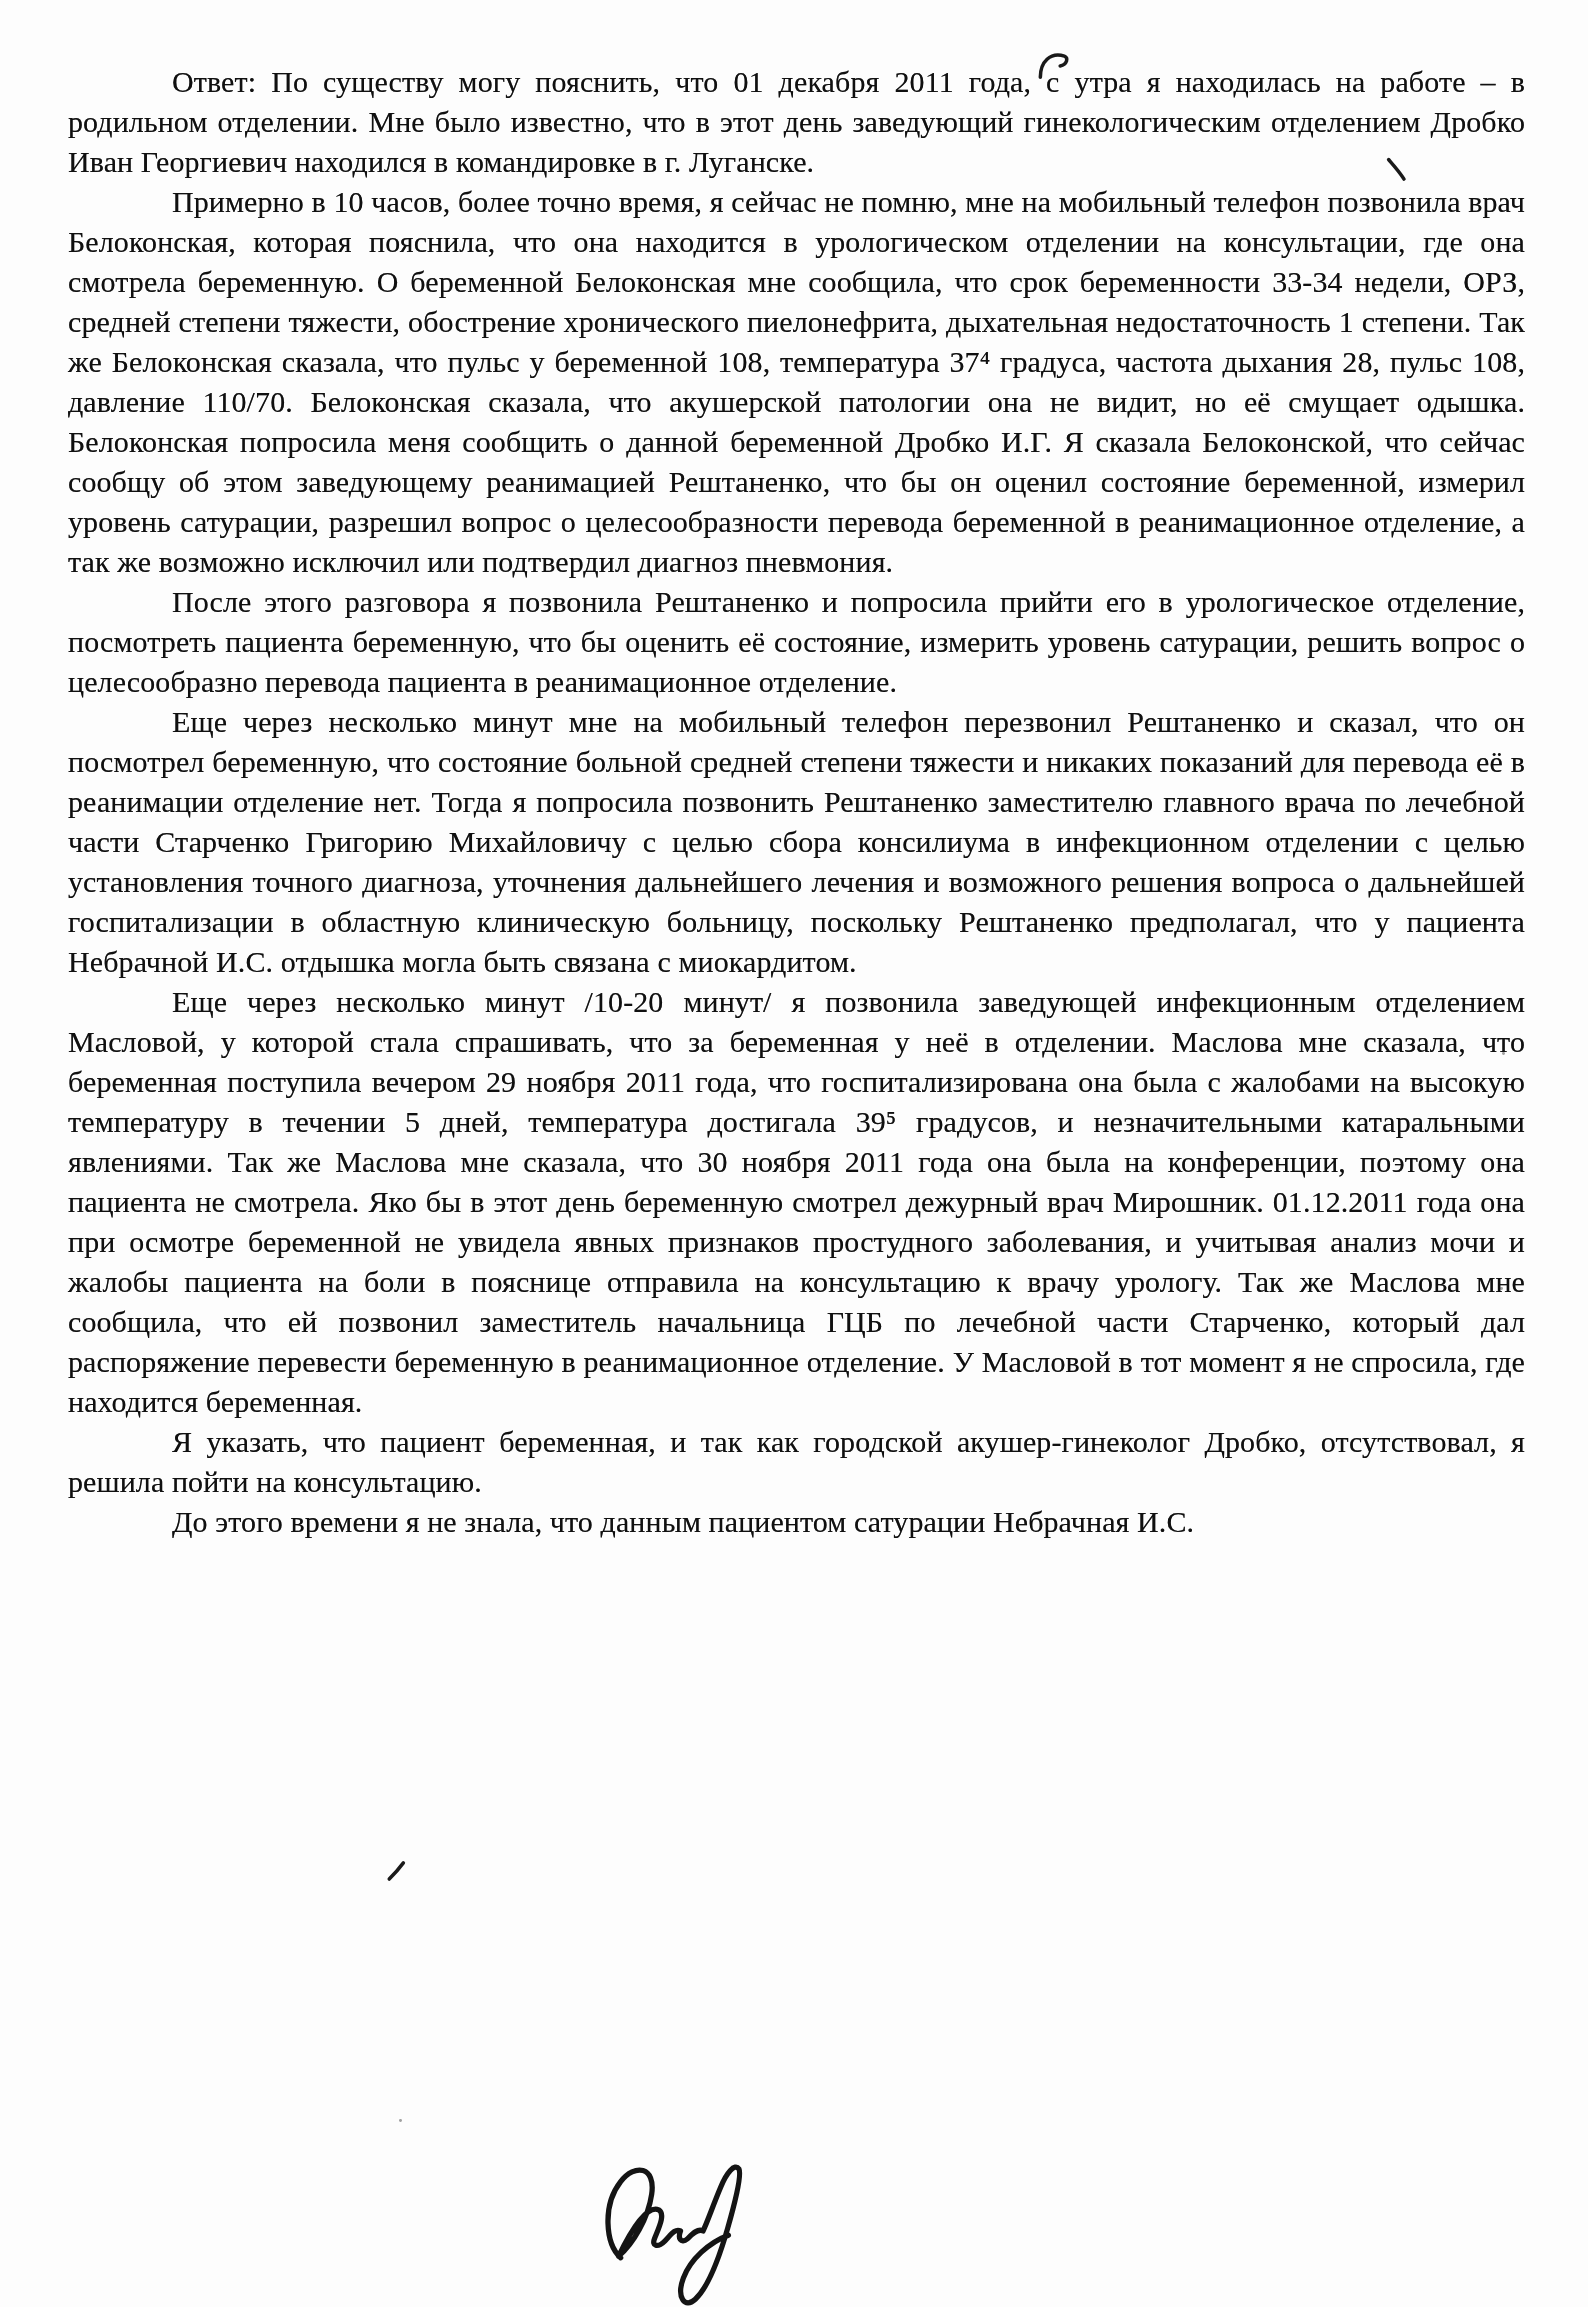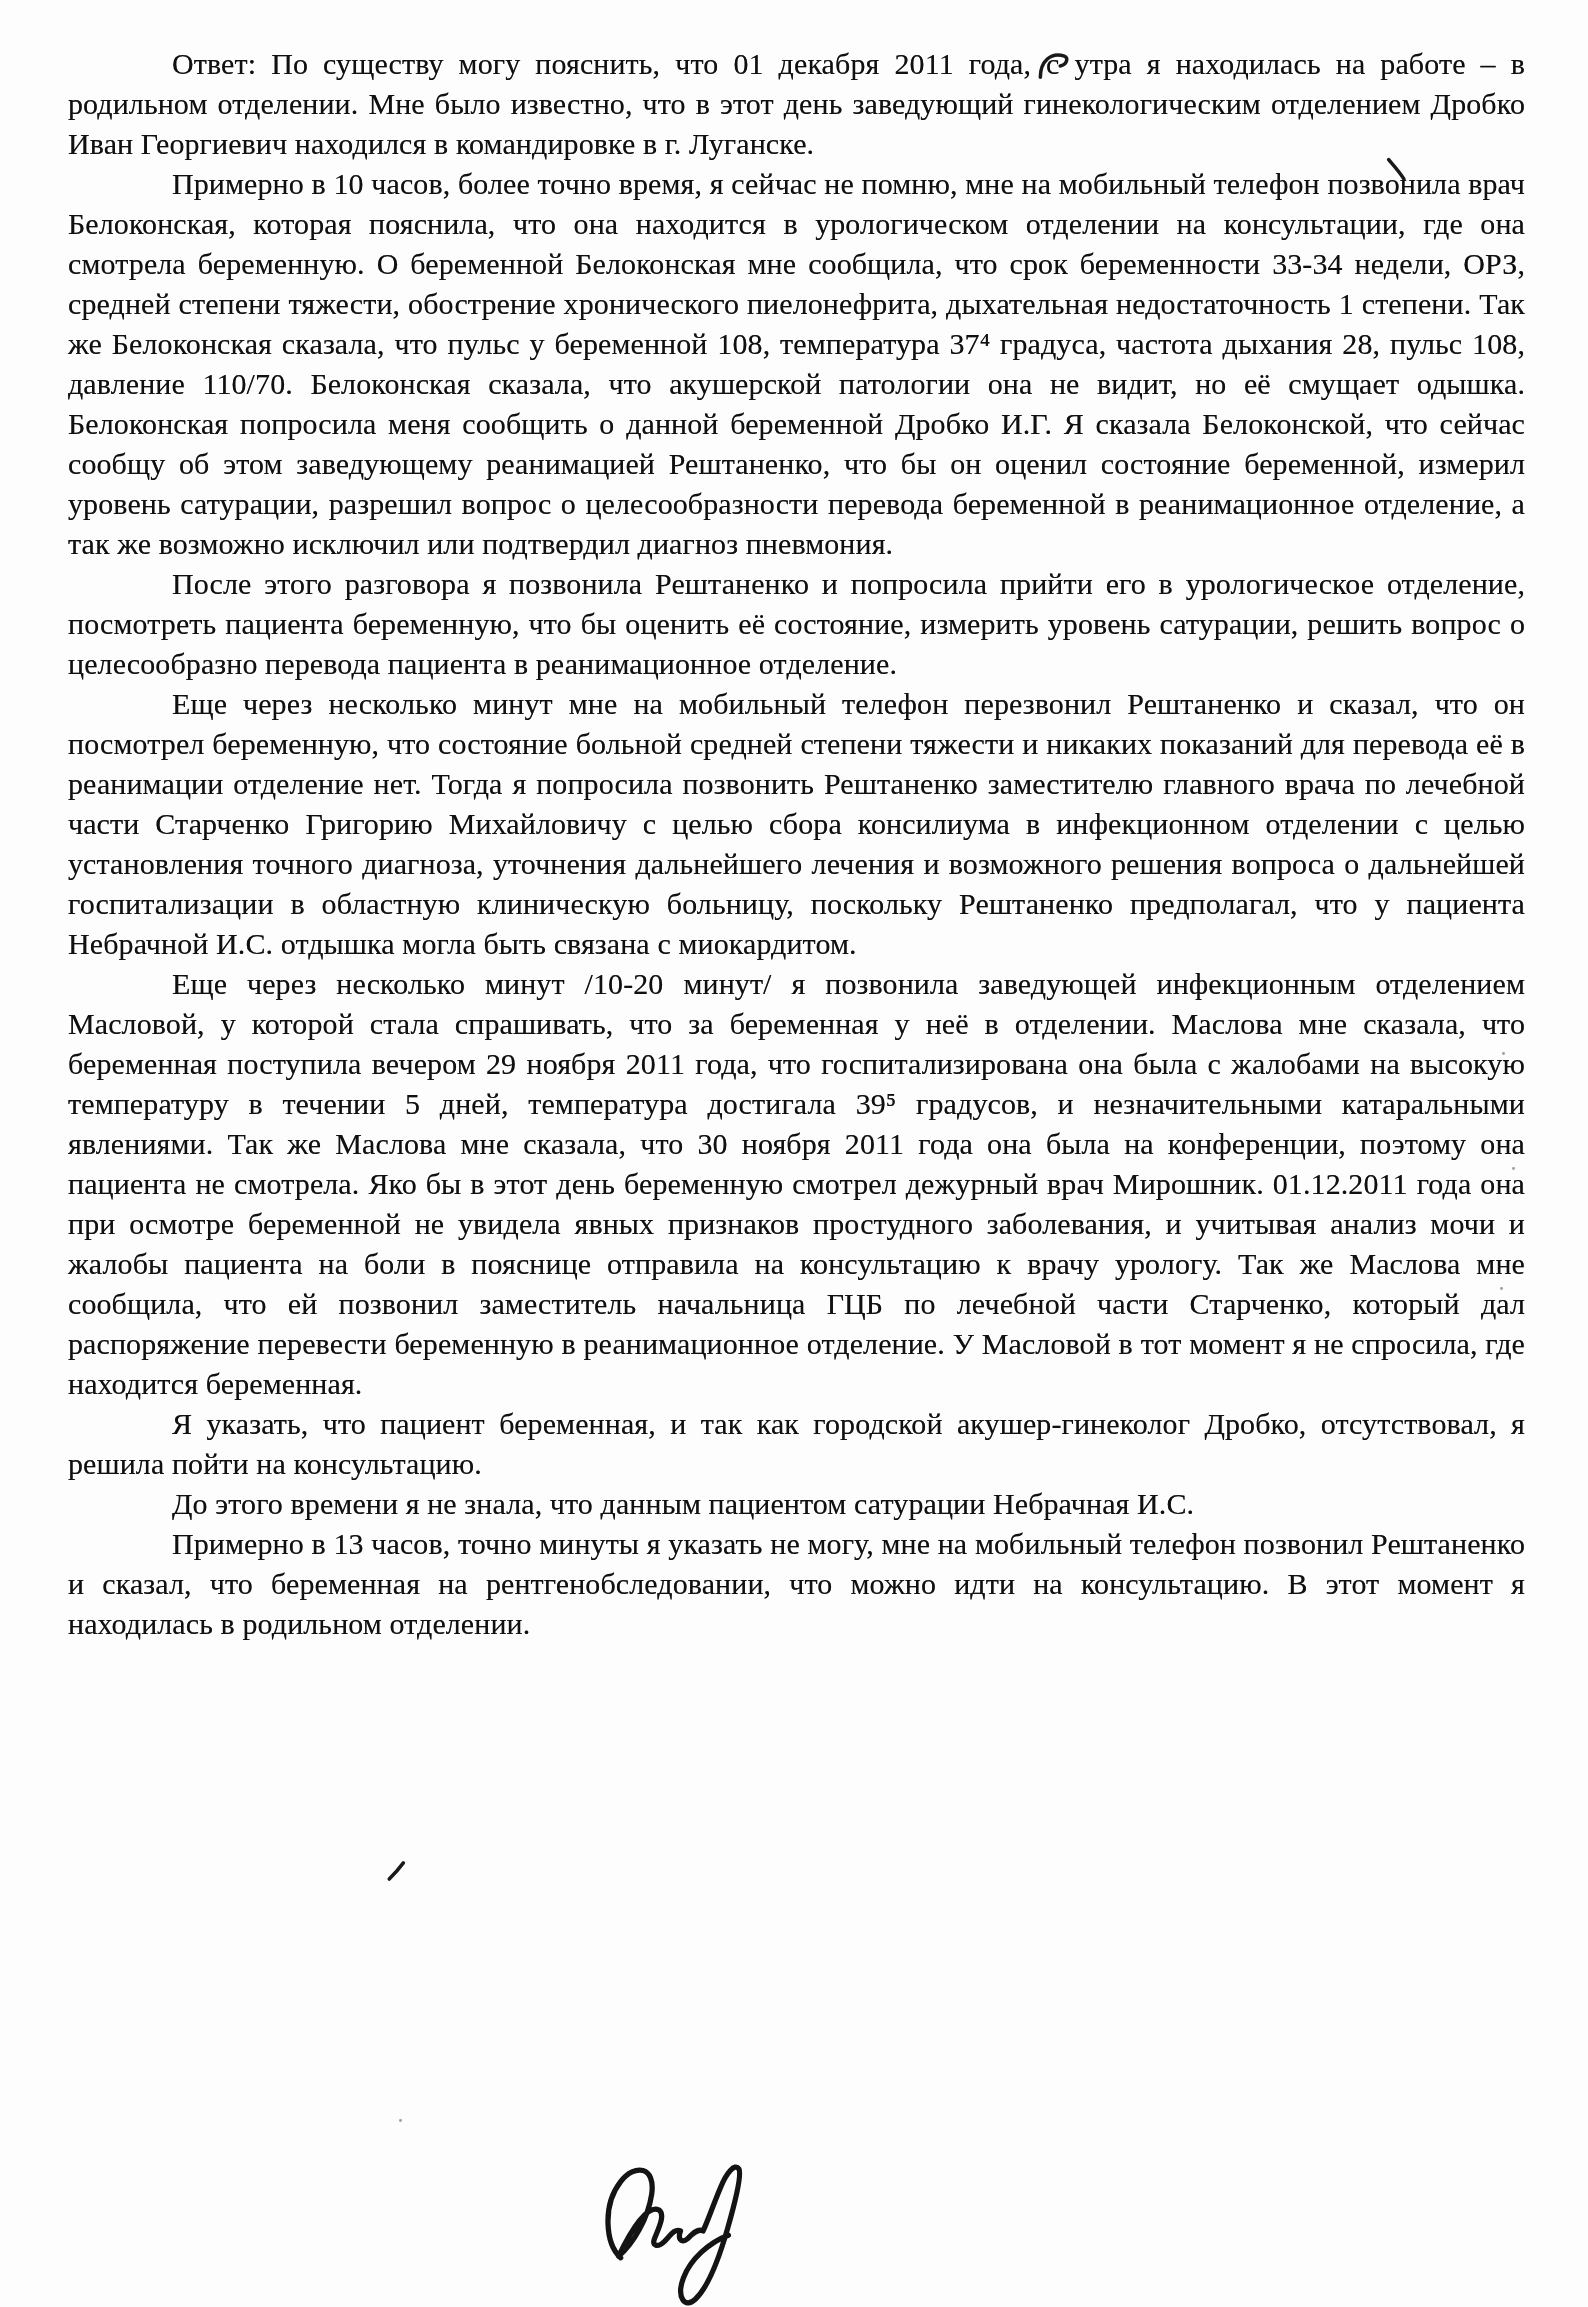--- a/index.html
+++ b/index.html
@@ -11,21 +11,21 @@
     position: relative;
     width: 1589px;
     height: 2307px;
     background: #fdfdfd;
     overflow: hidden;
     font-family: "Liberation Serif", "DejaVu Serif", serif;
   }
   .text-block {
     position: absolute;
     left: 68px;
-    top: 44px;
+    top: 62px;
     width: 1457px;
     color: #101010;
     font-size: 30px;
     line-height: 40px;
     text-align: justify;
     letter-spacing: 0.1px;
     text-shadow: 0 0 0.5px rgba(0,0,0,0.55);
   }
   .text-block p {
     margin: 0;
@@ -86,21 +86,20 @@
   <div class="speck" style="left:399px; top:2119px;"></div>
 
   <div class="text-block">
     <p>Ответ: По существу могу пояснить, что 01 декабря 2011 года, с утра я находилась на работе – в родильном отделении. Мне было известно, что в этот день заведующий гинекологическим отделением Дробко Иван Георгиевич находился в командировке в г. Луганске.</p>
     <p>Примерно в 10 часов, более точно время, я сейчас не помню, мне на мобильный телефон позвонила врач Белоконская, которая пояснила, что она находится в урологическом отделении на консультации, где она смотрела беременную. О беременной Белоконская мне сообщила, что срок беременности 33-34 недели, ОРЗ, средней степени тяжести, обострение хронического пиелонефрита, дыхательная недостаточность 1 степени. Так же Белоконская сказала, что пульс у беременной 108, температура 37⁴ градуса, частота дыхания 28, пульс 108, давление 110/70. Белоконская сказала, что акушерской патологии она не видит, но её смущает одышка. Белоконская попросила меня сообщить о данной беременной Дробко И.Г. Я сказала Белоконской, что сейчас сообщу об этом заведующему реанимацией Рештаненко, что бы он оценил состояние беременной, измерил уровень сатурации, разрешил вопрос о целесообразности перевода беременной в реанимационное отделение, а так же возможно исключил или подтвердил диагноз пневмония.</p>
     <p>После этого разговора я позвонила Рештаненко и попросила прийти его в урологическое отделение, посмотреть пациента беременную, что бы оценить её состояние, измерить уровень сатурации, решить вопрос о целесообразно перевода пациента в реанимационное отделение.</p>
     <p>Еще через несколько минут мне на мобильный телефон перезвонил Рештаненко и сказал, что он посмотрел беременную, что состояние больной средней степени тяжести и никаких показаний для перевода её в реанимации отделение нет. Тогда я попросила позвонить Рештаненко заместителю главного врача по лечебной части Старченко Григорию Михайловичу с целью сбора консилиума в инфекционном отделении с целью установления точного диагноза, уточнения дальнейшего лечения и возможного решения вопроса о дальнейшей госпитализации в областную клиническую больницу, поскольку Рештаненко предполагал, что у пациента Небрачной И.С. отдышка могла быть связана с миокардитом.</p>
     <p>Еще через несколько минут /10-20 минут/ я позвонила заведующей инфекционным отделением Масловой, у которой стала спрашивать, что за беременная у неё в отделении. Маслова мне сказала, что беременная поступила вечером 29 ноября 2011 года, что госпитализирована она была с жалобами на высокую температуру в течении 5 дней, температура достигала 39⁵ градусов, и незначительными катаральными явлениями. Так же Маслова мне сказала, что 30 ноября 2011 года она была на конференции, поэтому она пациента не смотрела. Яко бы в этот день беременную смотрел дежурный врач Мирошник. 01.12.2011 года она при осмотре беременной не увидела явных признаков простудного заболевания, и учитывая анализ мочи и жалобы пациента на боли в пояснице отправила на консультацию к врачу урологу. Так же Маслова мне сообщила, что ей позвонил заместитель начальница ГЦБ по лечебной части Старченко, который дал распоряжение перевести беременную в реанимационное отделение. У Масловой в тот момент я не спросила, где находится беременная.</p>
     <p>Я указать, что пациент беременная, и так как городской акушер-гинеколог Дробко, отсутствовал, я решила пойти на консультацию.</p>
     <p>До этого времени я не знала, что данным пациентом сатурации Небрачная И.С.</p>
-    <p>Примерно в 13 часов, точно минуты я указать не могу, мне на мобильный телефон позвонил Рештаненко и сказал, что беременная на рентгенобследовании, что можно идти на консультацию. В этот момент я находилась в родильном отделении.</p>
   </div>
 
   <svg class="signature" viewBox="0 0 220 240">
     <path d="M30,170
              C8,150 4,95 30,62
              C50,36 80,40 74,80
              C69,114 48,150 27,168
              C50,120 70,96 84,102
              C94,108 84,128 78,143
              C74,153 82,157 93,146

